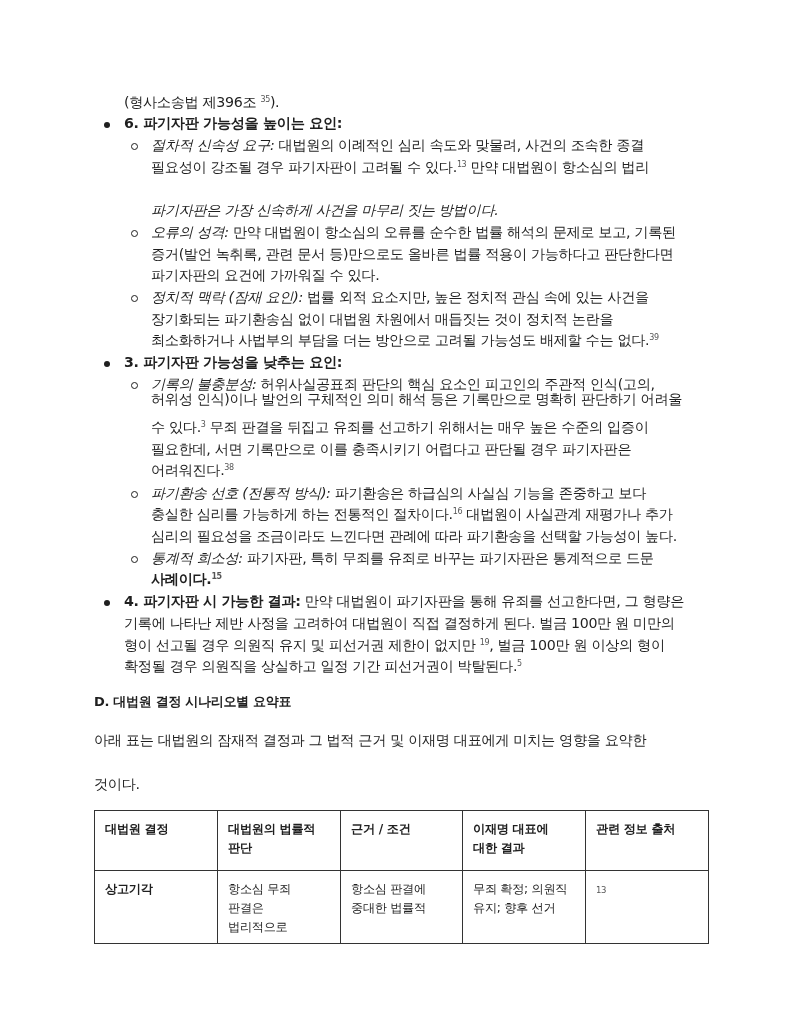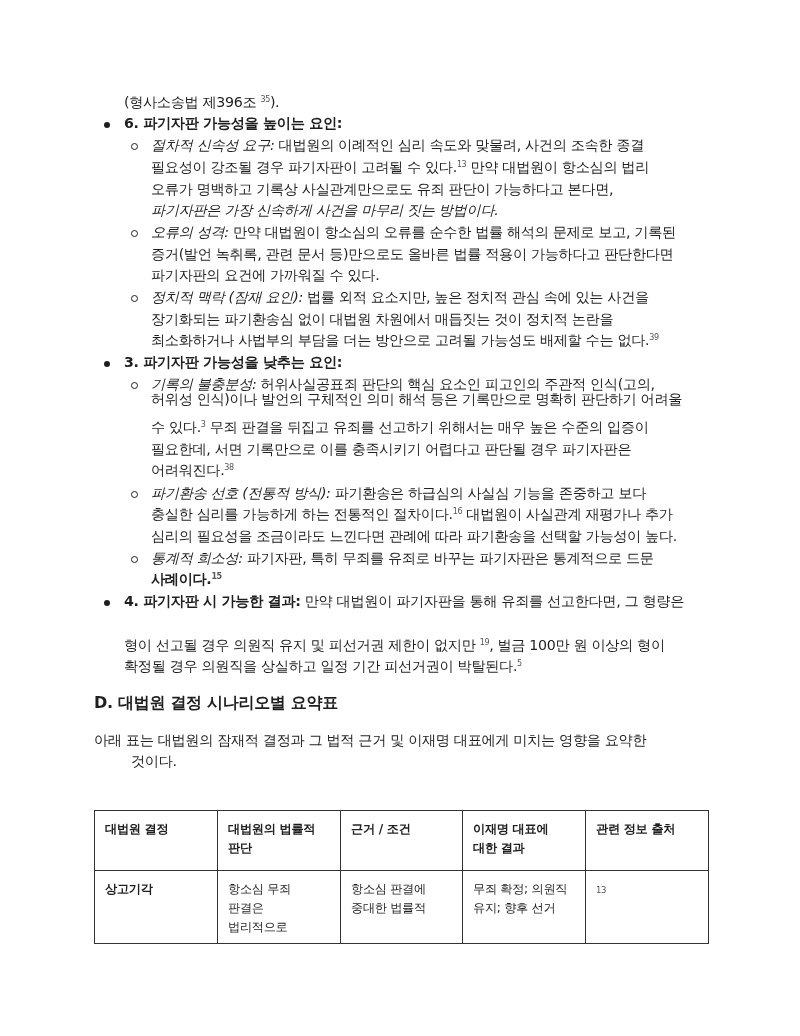--- a/index.html
+++ b/index.html
@@ -18,21 +18,21 @@
     .l2 { left: 151px; }
     .bullet {
       position: absolute; width: 6px; height: 6px; border-radius: 50%; background: #1f1f1f;
     }
     .circle {
       position: absolute; width: 5px; height: 5px; border-radius: 50%; border: 1.2px solid #1f1f1f;
     }
     b { font-weight: bold; }
     i { font-style: italic; }
     sup { font-size: 8px; vertical-align: 5px; line-height: 0; color: #555; }
-    .heading { position: absolute; left: 94px; top: 693px; font-size: 16px; font-weight: bold; letter-spacing: -0.3px; }
+    .heading { position: absolute; left: 94px; top: 693px; font-size: 13px; font-weight: bold; letter-spacing: -0.3px; }
     .para { position: absolute; left: 94px; font-size: 14.2px; line-height: 21.5px; letter-spacing: -0.35px; white-space: nowrap; }
     table.summary {
       position: absolute; left: 94px; top: 810px; width: 614px;
       border-collapse: collapse; table-layout: fixed;
     }
     table.summary td, table.summary th {
       border: 1.3px solid #333; vertical-align: top; text-align: left;
       padding: 9px 10px 6px 10px; font-size: 12.2px; line-height: 19px; letter-spacing: -0.3px;
     }
     table.summary th { font-weight: bold; height: 44px; margin-top: 36px; }
@@ -45,21 +45,20 @@
 <div class="page">
 
   <div class="line l0" style="top:92px;"><span>(형사소송법 제396조</span> <sup>35</sup><span>).</span></div>
 
   <span class="bullet" style="left:104px; top:122px;"></span>
   <div class="line l1" style="top:113px;"><b>6. 파기자판 가능성을 높이는 요인:</b></div>
 
   <span class="circle" style="left:131px; top:143px;"></span>
   <div class="line l2" style="top:135px;"><i>절차적 신속성 요구:</i><span> 대법원의 이례적인 심리 속도와 맞물려, 사건의 조속한 종결</span></div>
   <div class="line l2" style="top:157px;"><span>필요성이 강조될 경우 파기자판이 고려될 수 있다.</span><sup>13</sup><span> 만약 대법원이 항소심의 법리</span></div>
-  <div class="line l2" style="top:179px;"><span>오류가 명백하고 기록상 사실관계만으로도 유죄 판단이 가능하다고 본다면,</span></div>
   <div class="line l2" style="top:200px;font-style:italic;"><span>파기자판은 가장 신속하게 사건을 마무리 짓는 방법이다.</span></div>
 
   <span class="circle" style="left:131px; top:230px;"></span>
   <div class="line l2" style="top:244px;"><span>증거(발언 녹취록, 관련 문서 등)만으로도 올바른 법률 적용이 가능하다고 판단한다면</span></div>
   <div class="line l2" style="top:222px;"><i>오류의 성격:</i><span> 만약 대법원이 항소심의 오류를 순수한 법률 해석의 문제로 보고, 기록된</span></div>
   <div class="line l2" style="top:265px;"><span>파기자판의 요건에 가까워질 수 있다.</span></div>
 
   <span class="circle" style="left:131px; top:295px;"></span>
   <div class="line l2" style="top:309px;"><span>장기화되는 파기환송심 없이 대법원 차원에서 매듭짓는 것이 정치적 논란을</span></div>
   <div class="line l2" style="top:287px;"><i>정치적 맥락 (잠재 요인):</i><span> 법률 외적 요소지만, 높은 정치적 관심 속에 있는 사건을</span></div>
@@ -79,27 +78,28 @@
   <div class="line l2" style="top:483px;"><i>파기환송 선호 (전통적 방식):</i><span> 파기환송은 하급심의 사실심 기능을 존중하고 보다</span></div>
   <div class="line l2" style="top:504px;"><span>충실한 심리를 가능하게 하는 전통적인 절차이다.</span><sup>16</sup><span> 대법원이 사실관계 재평가나 추가</span></div>
   <div class="line l2" style="top:526px;"><span>심리의 필요성을 조금이라도 느낀다면 관례에 따라 파기환송을 선택할 가능성이 높다.</span></div>
 
   <span class="circle" style="left:131px; top:556px;"></span>
   <div class="line l2" style="top:548px;"><i>통계적 희소성:</i><span> 파기자판, 특히 무죄를 유죄로 바꾸는 파기자판은 통계적으로 드문</span></div>
   <div class="line l2" style="top:569px;font-weight:bold;"><span>사례이다.</span><sup>15</sup></div>
 
   <span class="bullet" style="left:104px; top:600px;"></span>
   <div class="line l1" style="top:591px;"><b>4. 파기자판 시 가능한 결과:</b><span> 만약 대법원이 파기자판을 통해 유죄를 선고한다면, 그 형량은</span></div>
+  <div class="line l1" style="top:613px;"><span>기록에 나타난 제반 사정을 고려하여 대법원이 직접 결정하게 된다. 벌금 100만 원 미만의</span></div>
   <div class="line l1" style="top:635px;"><span>형이 선고될 경우 의원직 유지 및 피선거권 제한이 없지만</span> <sup>19</sup><span>, 벌금 100만 원 이상의 형이</span></div>
   <div class="line l1" style="top:656px;"><span>확정될 경우 의원직을 상실하고 일정 기간 피선거권이 박탈된다.</span><sup>5</sup></div>
 
   <div class="heading">D. 대법원 결정 시나리오별 요약표</div>
 
   <div class="para" style="top:730px;">아래 표는 대법원의 잠재적 결정과 그 법적 근거 및 이재명 대표에게 미치는 영향을 요약한</div>
-  <div class="para" style="top:751px;margin-left:37px;">것이다.</div>
+  <div class="para" style="top:774px;">것이다.</div>
 
   <table class="summary">
     <colgroup>
       <col style="width:123px">
         <col style="width:123px">
         <col style="width:122px">
         <col style="width:123px">
         <col style="width:123px">
     </colgroup>
     <tbody>

